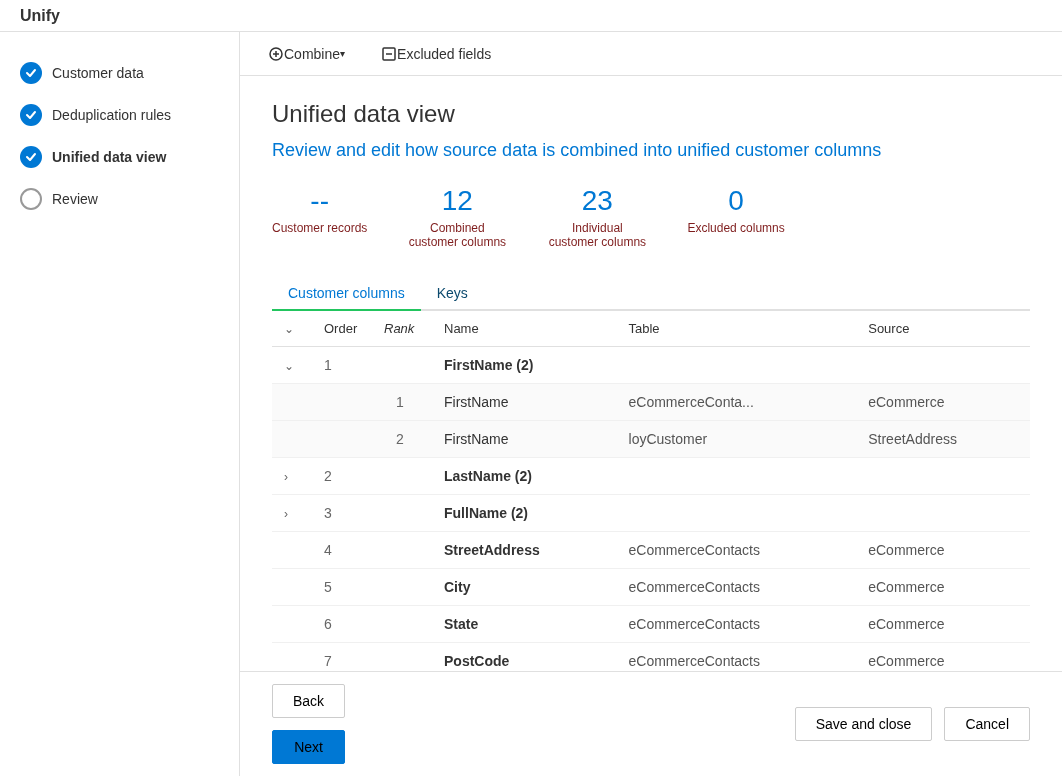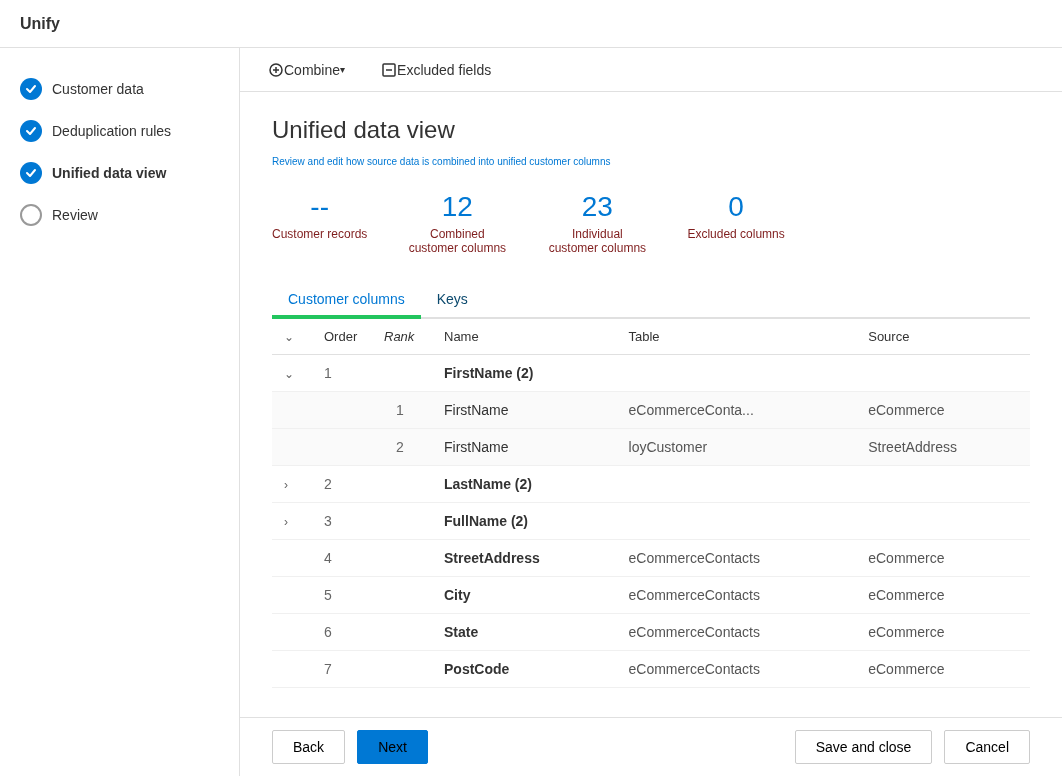--- a/index.html
+++ b/index.html
@@ -1,19 +1,19 @@
 <!DOCTYPE html>
 <html><head>
   <meta charset="utf-8">
   <style>
     * { box-sizing: border-box; margin: 0; padding: 0; }
     body { font-family: 'Segoe UI', Arial, sans-serif; font-size: 14px; color: #333; background: #f5f5f5; display: flex; flex-direction: column; height: 776px; width: 1062px; overflow: hidden; }
 
     
-    .top-bar { background: white; border-bottom: 1px solid #e0e0e0; padding: 0 20px; height: 48px; display: flex; align-items: center; }
+    .top-bar { background: white; border-bottom: 1px solid #e0e0e0; padding: 0 20px; height: 32px; display: flex; align-items: center; }
     .top-bar-title { font-size: 16px; font-weight: 600; color: #333; }
 
     .main-layout { display: flex; flex: 1; overflow: hidden; }
 
     
     .sidebar { width: 240px; background: white; border-right: 1px solid #e0e0e0; padding: 20px 0; display: flex; flex-direction: column; gap: 0; }
     .sidebar-item { display: flex; align-items: center; gap: 10px; padding: 10px 20px; cursor: pointer; }
     .sidebar-item.active { font-weight: 600; }
     .circle-check { width: 22px; height: 22px; border-radius: 50%; background: #0078d4; display: flex; align-items: center; justify-content: center; flex-shrink: 0; }
     .circle-check svg { width: 12px; height: 12px; }
@@ -23,33 +23,33 @@
     
     .content-area { flex: 1; display: flex; flex-direction: column; overflow: hidden; }
 
     
     .toolbar { background: white; border-bottom: 1px solid #e0e0e0; padding: 0 20px; height: 44px; display: flex; align-items: center; gap: 20px; }
     .toolbar-btn { display: flex; align-items: center; gap: 0; padding: 4px 8px; cursor: pointer; color: #333; font-size: 14px; border: none; background: none; }
 
     
     .page-content { flex: 1; background: white; overflow-y: auto; padding: 24px 32px; }
     .page-title { font-size: 24px; font-weight: 300; color: #333; margin-bottom: 12px; }
-    .page-subtitle { color: #0078d4; font-size: 10px; margin-bottom: 24px; }
+    .page-subtitle { color: #0078d4; font-size: 18px; margin-bottom: 24px; }
 
     
     .stats-row { display: flex; gap: 40px; margin-bottom: 28px; }
     .stat-item { display: flex; flex-direction: column; align-items: center; gap: 4px; }
     .stat-value { font-size: 28px; font-weight: 300; color: #0078d4; }
     .stat-value.dashes { color: #0078d4; }
     .stat-label { font-size: 12px; color: #7f1d1d; text-align: center; max-width: 100px; }
 
     
     .tabs { display: flex; border-bottom: 2px solid #e0e0e0; margin-bottom: 0; }
     .tab { padding: 8px 16px; cursor: pointer; font-size: 14px; color: #0c4a6e; border-bottom: 2px solid transparent; margin-bottom: -2px; }
-    .tab.active { color: #0078d4; border-bottom: 4px solid #22c55e; font-weight: 500; }
+    .tab.active { color: #0078d4; border-bottom: 2px solid #22c55e; font-weight: 500; }
 
     
     .data-table { width: 100%; border-collapse: collapse; }
     .data-table th { text-align: left; padding: 10px 12px; color: #333; font-weight: 500; font-size: 13px; border-bottom: 1px solid #e0e0e0; background: white; position: sticky; top: 0; z-index: 1; }
     .data-table td { padding: 10px 12px; border-bottom: 1px solid #f0f0f0; font-size: 14px; }
 
     .col-chevron { width: 40px; }
     .col-order { width: 60px; color: #555; }
     .col-rank { width: 60px; color: #555; font-style: italic; }
     .col-name { font-weight: 600; }
@@ -57,21 +57,21 @@
     .col-table { color: #555; font-size: 13px; }
     .col-source { color: #555; font-size: 13px; }
 
     .chevron-icon { cursor: pointer; color: #666; font-size: 12px; }
 
     .row-group-header td { }
     .row-child td { background: #fafafa; }
 
     
     .footer { background: white; border-top: 1px solid #e0e0e0; padding: 12px 32px; display: flex; align-items: center; justify-content: space-between; }
-    .footer-left { display: flex; gap: 12px; }
+    .footer-left { display: flex; gap: 12px; flex-direction: column; }
     .footer-right { display: flex; gap: 12px; }
     .btn { padding: 8px 20px; border: 1px solid #ccc; background: white; cursor: pointer; font-size: 14px; border-radius: 2px; }
     .btn-primary { background: #0078d4; color: #000000; border-color: #0078d4; }
 
     .order-num { color: #666; }
     .rank-num { color: #666; }
   </style>
 </head>
 <body>
 

